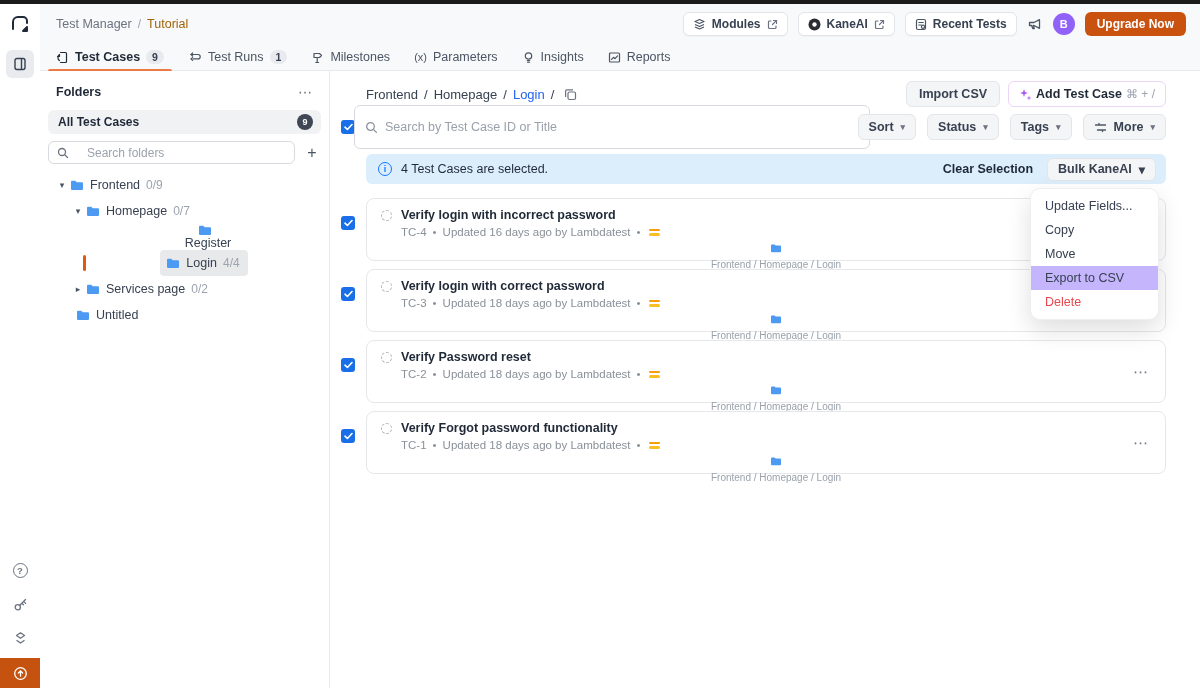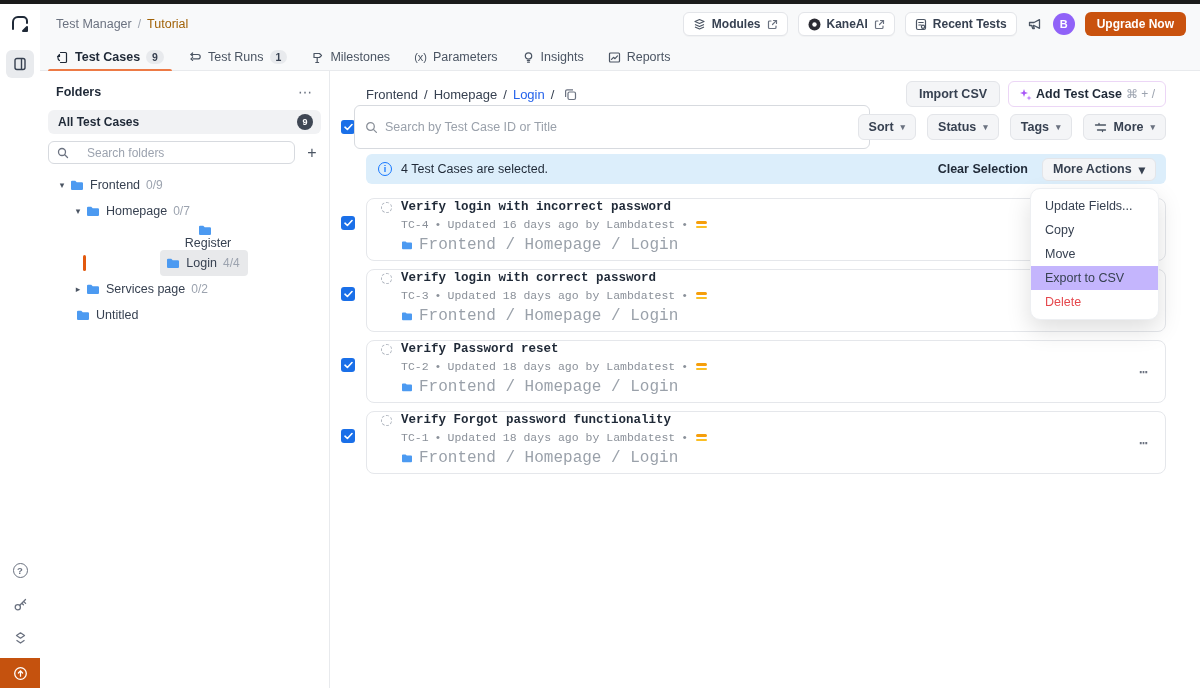--- a/index.html
+++ b/index.html
@@ -87,28 +87,28 @@
   .banner { position:absolute; left:36px; right:34px; top:83px; height:30px; background:#dceefb; border-radius:6px; display:flex; align-items:center; padding:0 10px 0 12px; }
   .info-ic { width:14px; height:14px; border:1.3px solid #1677ff; border-radius:50%; color:#1677ff; font-size:9px; font-weight:700; display:flex; align-items:center; justify-content:center; font-style:normal; }
   .banner .msg { margin-left:9px; font-size:12.5px; color:#1f2937; }
   .banner .right { margin-left:auto; display:flex; align-items:center; gap:14px; }
   .clear-sel { font-size:12.5px; font-weight:700; color:#1f2937; cursor:pointer; }
   .bulk-btn { height:23px; background:#f4f5f7; border:1px solid #e3e5e9; border-radius:6px; display:flex; align-items:center; gap:7px; padding:0 10px; font-size:12.5px; font-weight:700; color:#374151; cursor:pointer; }
 
   .cases { position:absolute; left:11px; right:34px; top:127px; }
   .case-row { display:flex; gap:11px; margin-bottom:8px; }
   .case-row .checkbox { margin-top:18px; flex:none; }
-  .card { position:relative; flex:1; height:63px; border:1px solid #e5e7eb; border-radius:8px; background:#fff; padding:1px 14px 0 14px;font-family:Liberation Mono, monospace; }
+  .card { position:relative; flex:1; height:63px; border:1px solid #e5e7eb; border-radius:8px; background:#fff; padding:9px 14px 0 14px; }
   .card .line1 { display:flex; align-items:center; gap:9px; }
   .dashed-circle { width:11px; height:11px; border:1.2px dashed #b1b7c0; border-radius:50%; flex:none; }
   .card .title { font-size:12.5px; font-weight:700; color:#1f2937; }
   .card .line2 { display:flex; align-items:center; gap:6px; margin:4px 0 0 20px; font-size:11.5px; color:#8a9099; }
   .prio { display:inline-flex; flex-direction:column; gap:2px; margin-left:2px; }
   .prio i { display:block; width:11px; height:2.5px; border-radius:2px; background:#f59e0b; }
-  .card .line3 { display:flex; align-items:center; gap:6px; margin:5px 0 0 20px; font-size:16px; color:#9aa1aa; }
+  .card .line3 { display:flex; align-items:center; gap:6px; margin:5px 0 0 20px; font-size:10px; color:#9aa1aa;flex-direction:column; }
   .card .dots { position:absolute; right:16px; top:50%; transform:translateY(-50%); color:#6b7280; font-size:15px; letter-spacing:1px; cursor:pointer; }
 
   
   .menu { position:absolute; left:1030px; top:188px; width:129px; background:#fff; border:1px solid #edeff2; border-radius:10px; box-shadow:0 10px 25px rgba(0,0,0,.13); padding:5px 0; z-index:20; }
   .menu .item { padding:5px 14px; font-size:12.5px; color:#374151; cursor:pointer; }
   .menu .item.hl { background:#c4b5fd; }
   .menu .item.danger { color:#e5484d; }
 
   svg { display:block; }
 </style>
@@ -427,21 +427,21 @@
         </div>
       </div>
     </div>
 
     <div class="banner">
       <span class="info-ic">i</span>
       <span class="msg">4 Test Cases are selected.</span>
       <div class="right">
         <span class="clear-sel">Clear Selection</span>
         <div class="bulk-btn">
-          <span>More Actions</span>
+          <span>Bulk KaneAI</span>
           <span class="caret">▾</span>
         </div>
       </div>
     </div>
 
     <div class="cases">
 
       <div class="case-row">
         <div class="checkbox">
           <svg width="9" height="8" viewBox="0 0 9 8" fill="none" stroke="#ffffff" stroke-width="1.6" stroke-linecap="round" stroke-linejoin="round">

